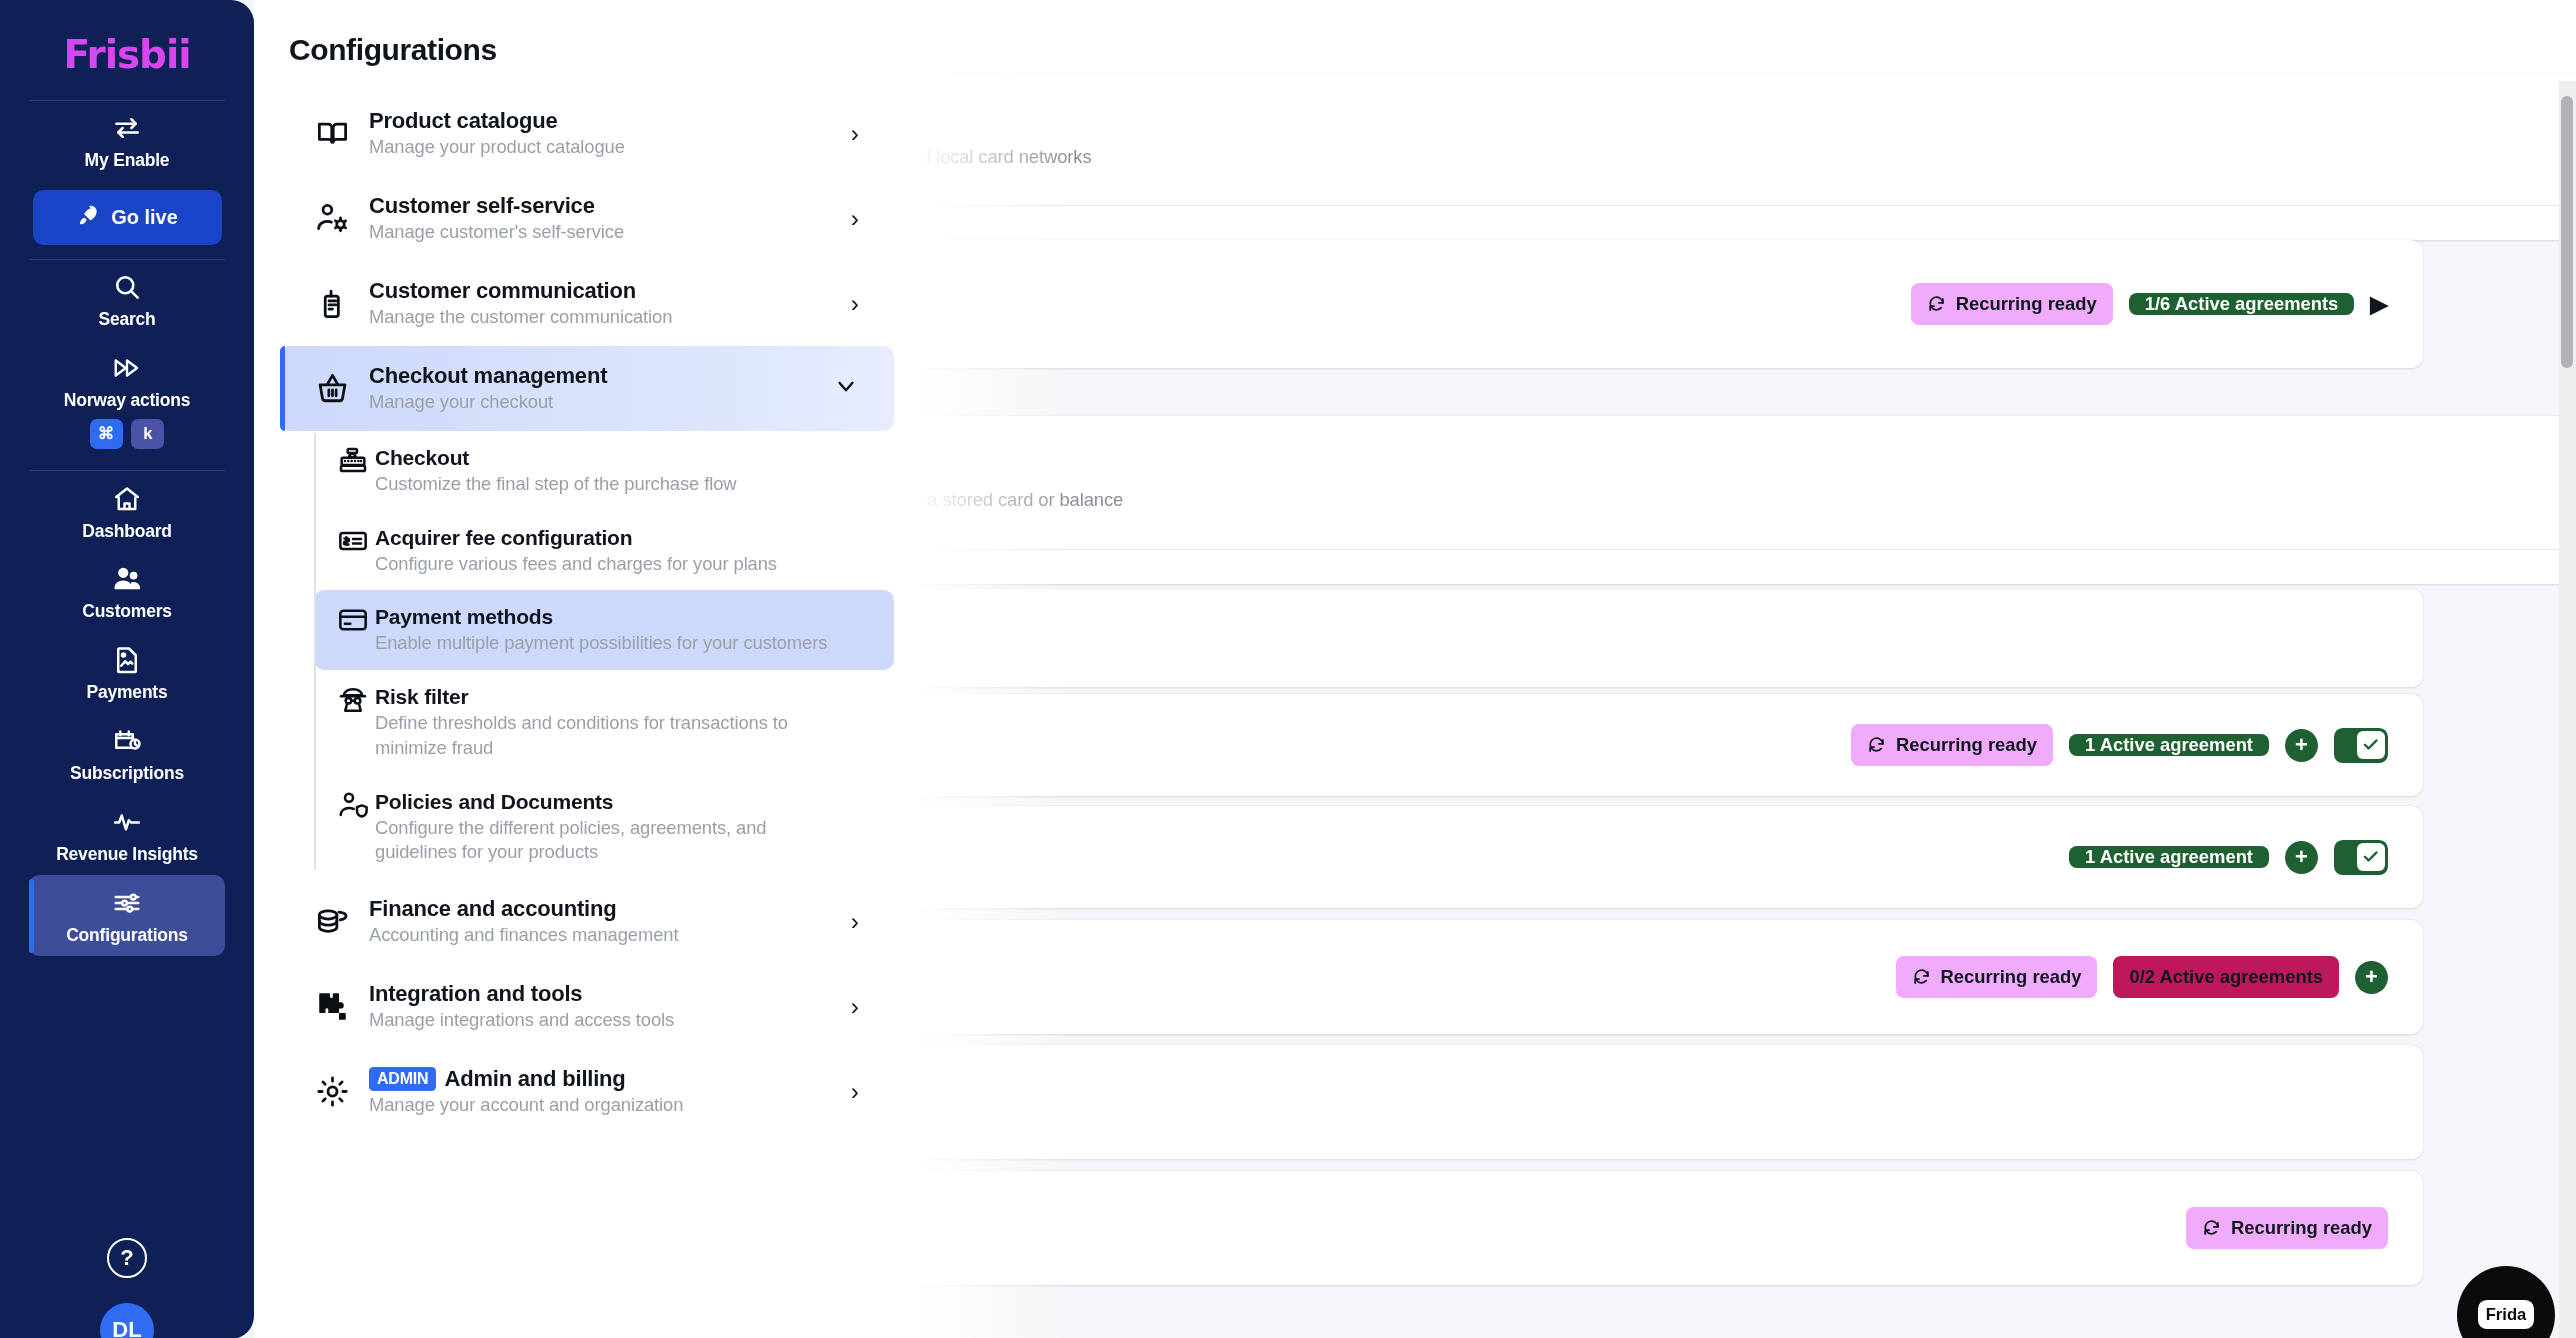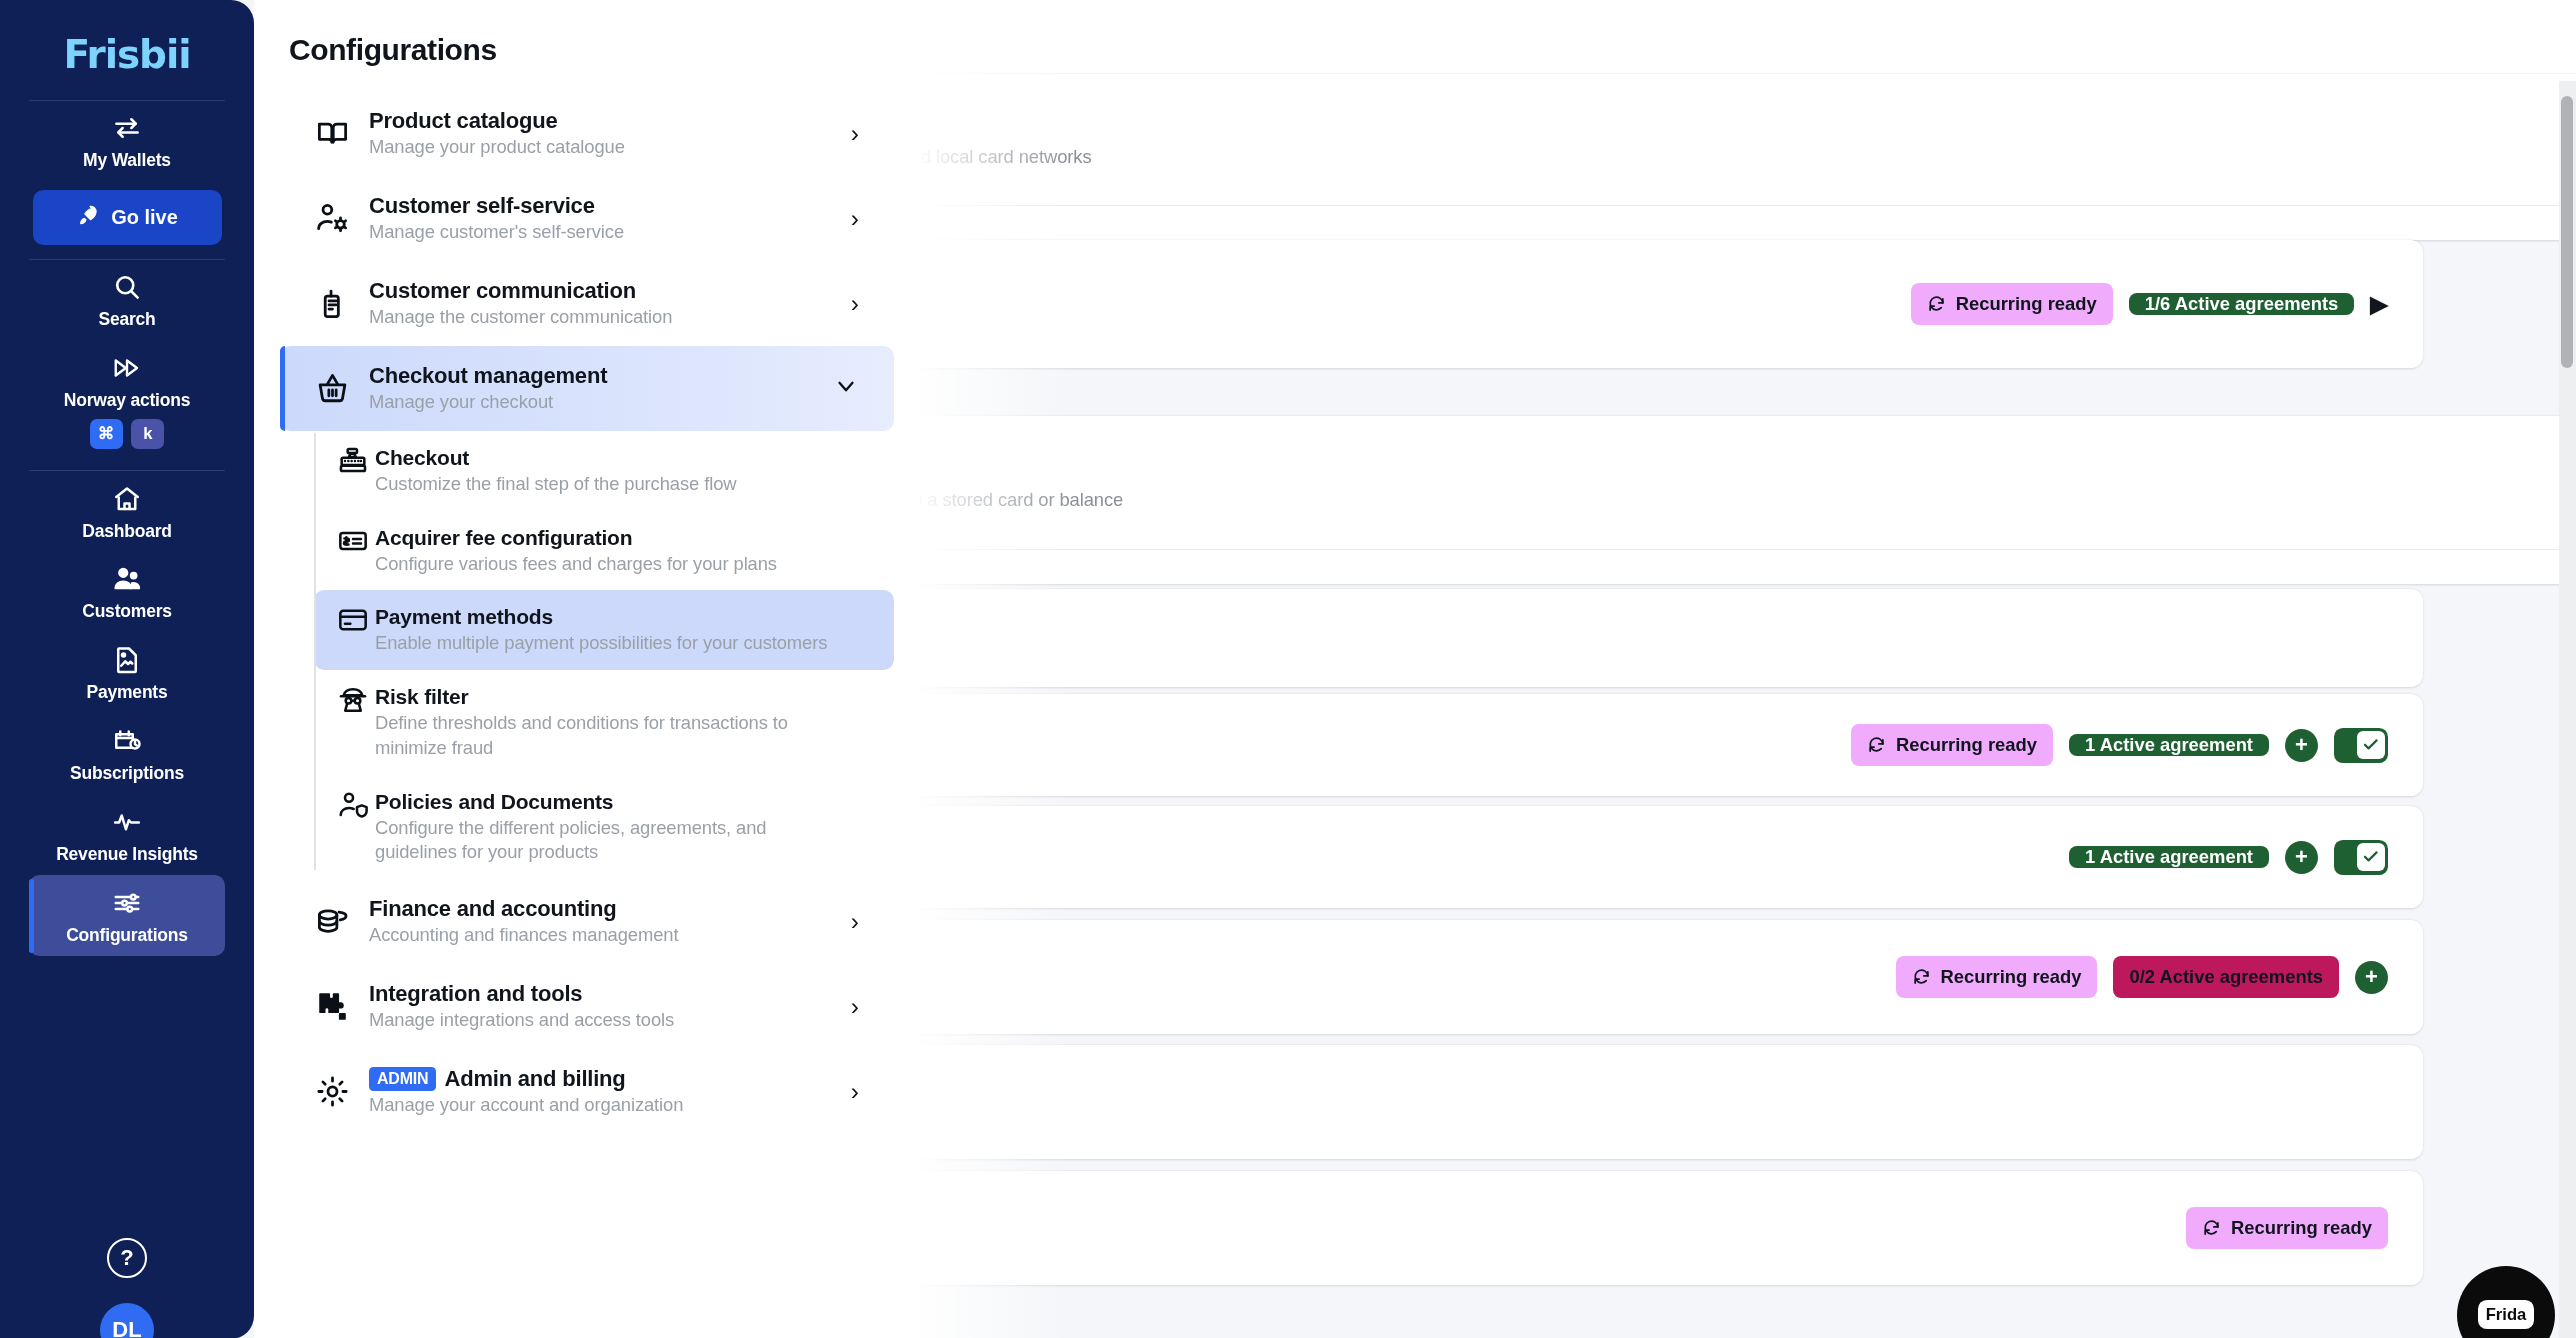--- a/index.html
+++ b/index.html
@@ -92,21 +92,21 @@
   
   .rail {
     position: absolute; left: 0; top: 0; width: 254px; height: 1339px;
     background: #0e2055;
     border-top-right-radius: 23px; border-bottom-right-radius: 23px;
     display: flex; flex-direction: column; align-items: center;
     z-index: 40;
   }
   .brand {
     margin-top: 32px; margin-bottom: 23px;
-    color: #7dd3fc; font-size: 39px; font-weight: 800; letter-spacing: -1.1px;
+    color: #d946ef; font-size: 39px; font-weight: 800; letter-spacing: -1.1px;
     font-family: "DejaVu Sans", sans-serif;
   }
   .rail-sep { width: 196px; height: 0.9px; background: #2c3c6c; }
   .rail-item {
     width: 196px; padding: 12.3px 5.3px 10.5px;
     display: flex; flex-direction: column; align-items: center; gap: 7px;
     color: #ffffff; cursor: pointer; border-radius: 10.5px;
     position: relative;
   }
   .rail-item .rl { font-size: 17.5px; font-weight: 600; letter-spacing: -0.2px; text-align: center; }
@@ -595,21 +595,21 @@
 
     <div class="rail-item">
       <span>
         <svg viewBox="0 0 24 24" fill="none" stroke="#fff" stroke-width="2" stroke-linecap="round" stroke-linejoin="round">
           <path d="M3.5 8.5h15.5"></path>
             <polyline points="15.5 5 19 8.5 15.5 12"></polyline>
           <path d="M20.5 15.5H5"></path>
             <polyline points="8.5 12 5 15.5 8.5 19"></polyline>
         </svg>
       </span>
-      <span class="rl">My Wallets</span>
+      <span class="rl">My Enable</span>
     </div>
 
     <button class="golive">
       <span>
         <svg viewBox="0 0 24 24" fill="#fff" stroke="#fff" stroke-width="1.2" stroke-linejoin="round">
           <path d="M13.8 3.4c3.4-.6 6.4 2.4 5.8 5.8-.5 2.9-2.7 5.4-5.4 7.1l-2.8-2.8-2.8-2.8c1.7-2.7 4.2-4.9 7.2-5.3z"></path>
           <path d="M8.3 15.1c-1.3.3-2.4 1.1-3 2.3-.4.8-.6 1.8-.7 2.8 1-.1 2-.3 2.8-.7 1.2-.6 2-1.7 2.3-3z" fill="#fff"></path>
         </svg>
       </span>
       <span>Go live</span>

